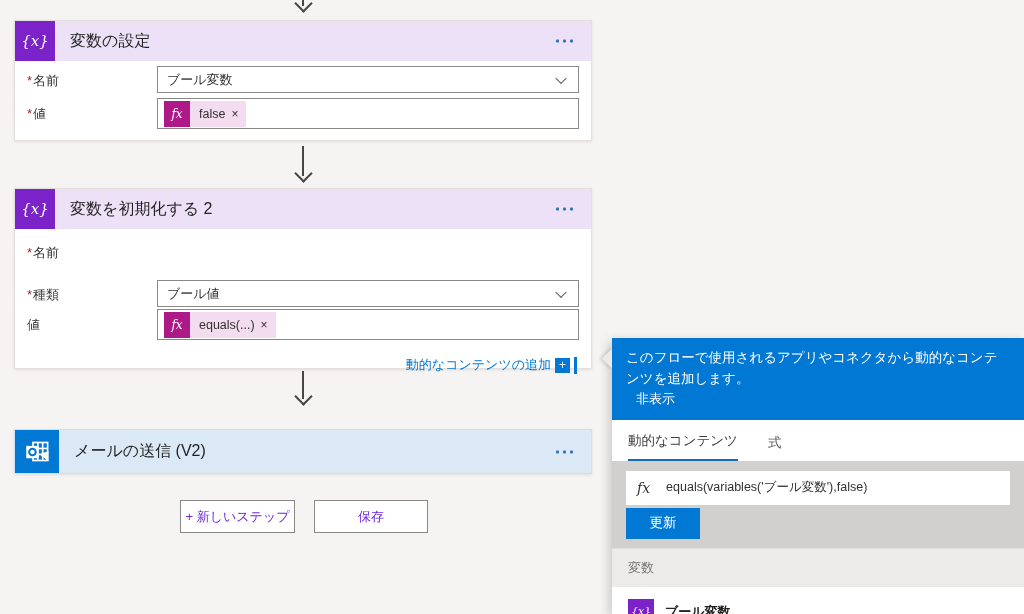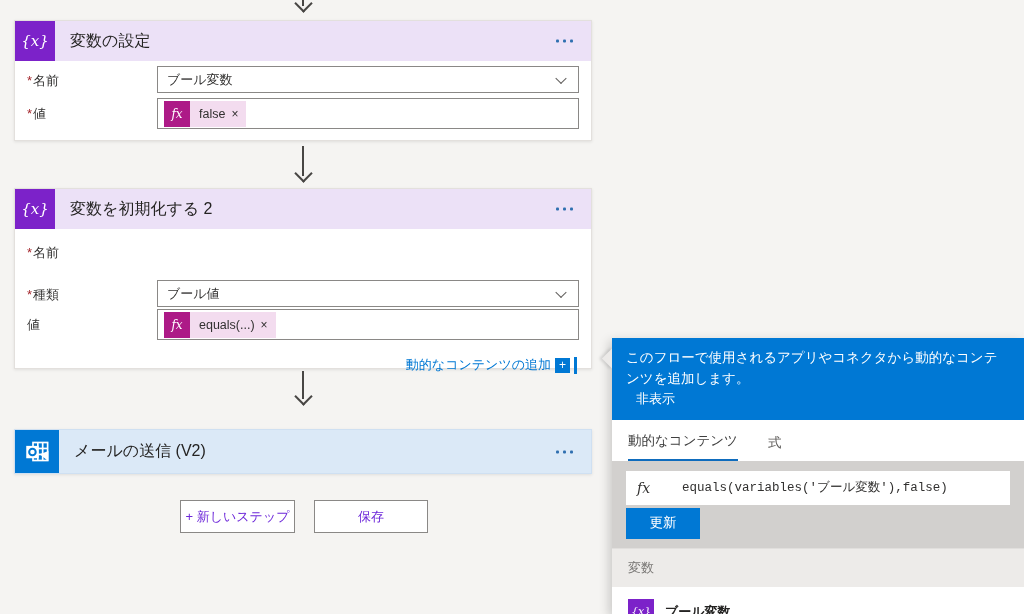--- a/index.html
+++ b/index.html
@@ -45,21 +45,21 @@
   .panel-head{background:#0078d4;color:#fff;display:flex;padding:10px 14px 12px 14px;position:relative;flex-direction:column;}
   .panel-desc{flex:1;font-size:13.5px;line-height:1.55;}
   .hide-link{font-size:13px;color:#fff;margin-left:10px;white-space:nowrap;cursor:pointer;}
   .panel-tabs{display:flex;gap:30px;padding:0 16px;background:#fff;height:41px;align-items:flex-end;}
   .tab{font-size:13.5px;padding-bottom:9px;cursor:pointer;}
   .tab.active{color:#404040;border-bottom:2px solid #0f6cbd;margin-top:28px;}
   .tab.inactive{color:#605e5c;}
   .panel-gray{background:#d2d0ce;padding:10px 14px 9px 14px;}
   .exp-bar{background:#fff;height:34px;display:flex;align-items:center;padding:0 11px;box-sizing:border-box;}
   .exp-fx{font-family:"DejaVu Serif",serif;font-style:italic;font-size:14px;color:#323130;}
-  .exp-text{margin-left:32px;font-family:Liberation Mono, monospace;font-size:12.5px;color:#323130;white-space:nowrap;}
+  .exp-text{margin-left:16px;font-family:Liberation Sans, sans-serif;font-size:12.5px;color:#323130;white-space:nowrap;}
   .update-btn{margin-top:3px;width:74px;height:31px;background:#0078d4;color:#fff;border:none;font-size:13.5px;font-family:"Liberation Sans",sans-serif;cursor:pointer;}
   .panel-section{background:#edebe9;border-top:1px solid #e1dfdd;height:38px;display:flex;align-items:center;padding:0 16px;font-size:13px;color:#797775;}
   .panel-item{background:#fff;display:flex;align-items:center;gap:11px;padding:12px 16px;cursor:pointer;}
   .var-badge{width:26px;height:26px;background:#7c22c9;color:#fff;display:flex;align-items:center;justify-content:center;font-size:11px;font-family:"DejaVu Serif",serif;font-style:italic;}
   .item-label{font-size:13px;font-weight:bold;color:#252423;}
 </style>
 </head>
 <body>
 
 <div class="arrow" style="left:292px;top:0;">

